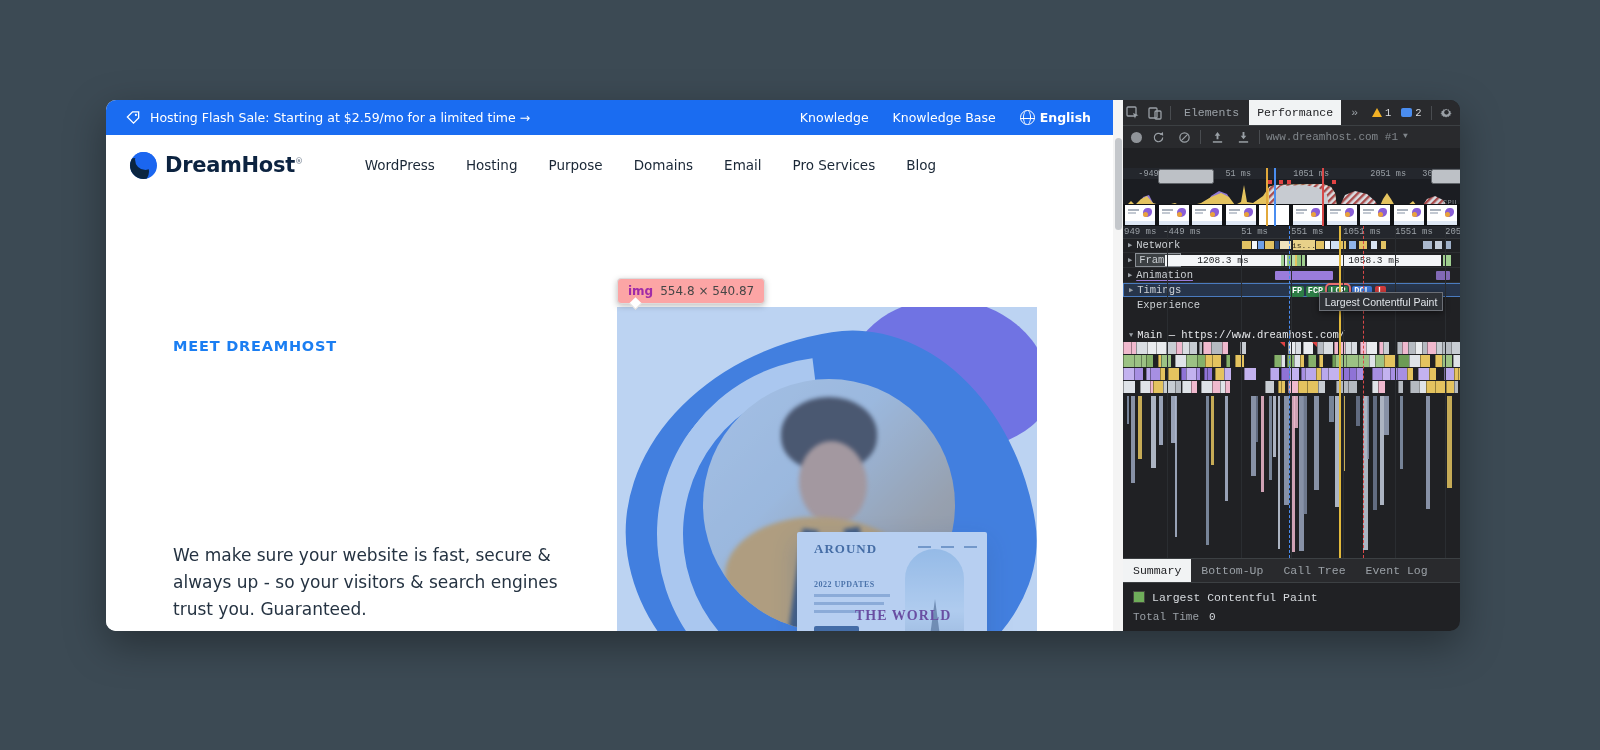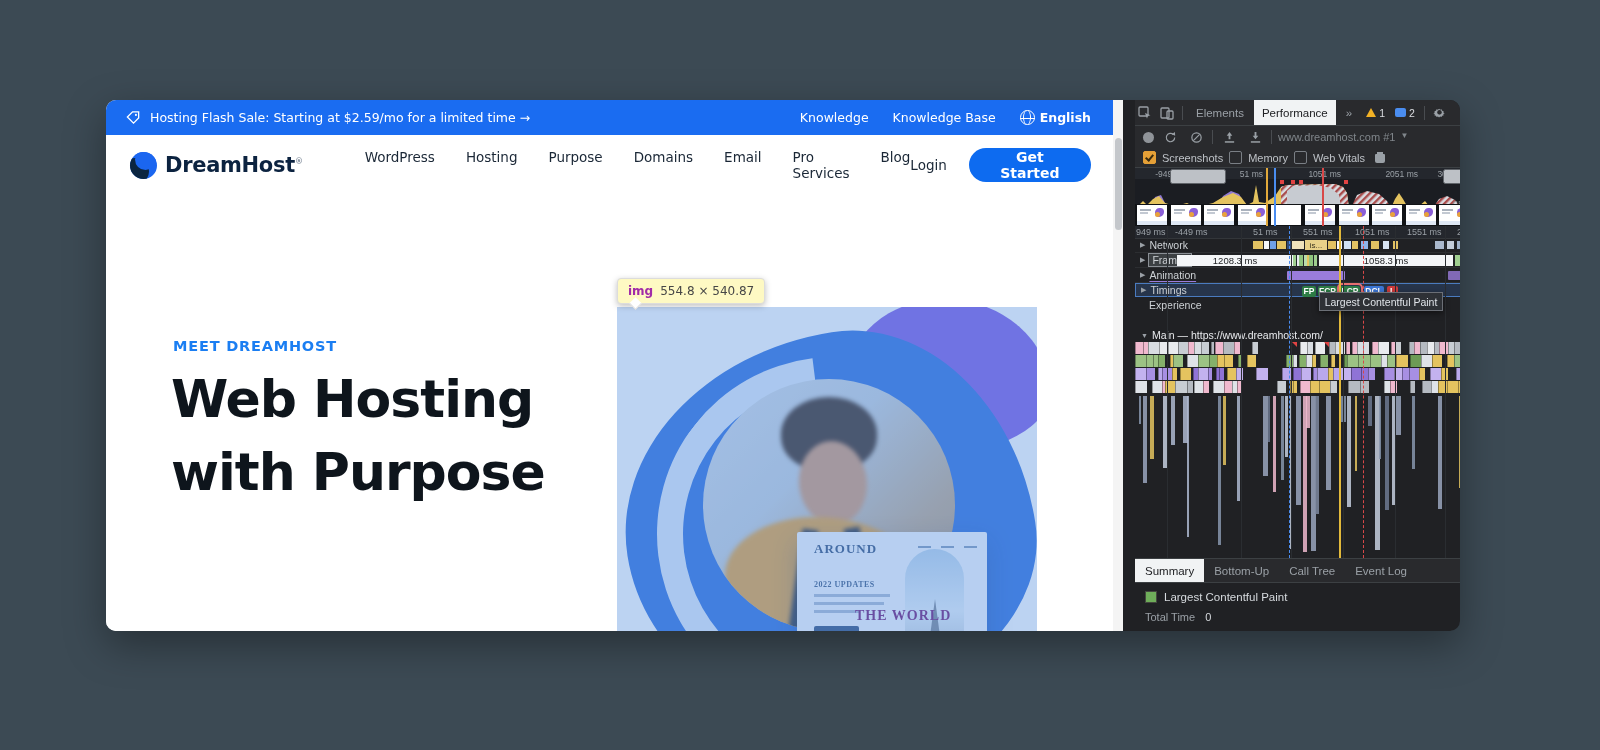--- a/index.html
+++ b/index.html
@@ -49,30 +49,30 @@
   .v-nav i{display:block;width:13px;height:2px;background:#5b79a3;opacity:.75;}
   .v-h{position:absolute;left:17px;top:48px;font-size:8px;font-weight:bold;letter-spacing:.5px;color:#3d5a85;}
   .v-line{position:absolute;left:17px;height:2.5px;background:#6d89b0;opacity:.55;}
   .v-btn{position:absolute;left:17px;top:94px;width:45px;height:13px;background:#2f4f7e;border-radius:2px;}
   .v-btn::after{content:'';position:absolute;left:11px;top:5px;width:22px;height:2px;background:#cfe0f5;}
   .v-arch{position:absolute;left:108px;top:17px;width:59px;height:112px;border-radius:30px 30px 4px 4px;background:linear-gradient(180deg,#bcd5ec 0%,#e9f2f9 55%,#cfd9e4 80%,#98a3b2 100%);overflow:hidden;}
   .v-tower{position:absolute;left:50%;bottom:10px;transform:translateX(-50%);width:0;height:0;border-left:7px solid transparent;border-right:7px solid transparent;border-bottom:52px solid #6b7585;opacity:.85;}
   .v-big1{position:absolute;left:58px;top:76px;font-size:14px;font-weight:bold;letter-spacing:1px;color:#701a75;z-index:3;}
   .v-big2{position:absolute;left:44px;top:93px;font-size:27px;font-weight:bold;letter-spacing:2px;color:#42597f;z-index:3;}
   .inspect-overlay{position:absolute;inset:0;background:rgba(96,150,224,.42);pointer-events:none;z-index:9;}
-  .tipimg{position:absolute;left:511px;top:83px;height:24px;background:#fef9c3;border:1px solid #dcdcdc;border-radius:4px;box-shadow:0 2px 6px rgba(0,0,0,.25);display:flex;align-items:center;gap:7px;padding:0 10px;font-size:12px;z-index:12;}
+  .tipimg{position:absolute;left:511px;top:83px;height:24px;background:#fca5a5;border:1px solid #dcdcdc;border-radius:4px;box-shadow:0 2px 6px rgba(0,0,0,.25);display:flex;align-items:center;gap:7px;padding:0 10px;font-size:12px;z-index:12;}
   .tipimg::after{content:'';position:absolute;left:13px;bottom:-5px;width:8px;height:8px;background:#fff;transform:rotate(45deg);border-right:1px solid #dcdcdc;border-bottom:1px solid #dcdcdc;}
   .tip-tag{color:#a12ba8;font-weight:bold;}
   .tip-dim{color:#464646;}
   
   .pagescroll{width:10px;height:531px;background:#f4f4f4;flex:none;position:relative;}
   .pagescroll .thumb{position:absolute;left:1.5px;top:38px;width:7px;height:92px;border-radius:4px;background:#c4c7cb;}
   
   .devtools{position:relative;width:337px;height:531px;background:#202124;flex:none;font-family:"Liberation Sans",sans-serif;color:#9aa0a6;overflow:hidden;}
-  .dt-row{position:absolute;left:12px;width:403px;}
+  .dt-row{position:absolute;left:0;width:403px;font-family:Liberation Mono, monospace;}
   .tabbar{top:0;height:25px;background:#292a2d;border-bottom:1px solid #3c4043;display:flex;align-items:center;gap:2px;font-size:11.5px;}
   .tbicon{width:20px;height:18px;display:flex;align-items:center;justify-content:center;flex:none;}
   .tbdiv{width:1px;height:14px;background:#494c50;margin:0 3px;flex:none;}
   .dtab{padding:0 8px;height:25px;display:flex;align-items:center;}
   .dtab.active{background:#f1f3f4;color:#202124;}
   .badge{display:flex;align-items:center;gap:3px;padding:0 4px;font-size:10.5px;color:#dadce0;}
   .tri-warn{width:0;height:0;border-left:5px solid transparent;border-right:5px solid transparent;border-bottom:9px solid #f2b125;}
   .msg-ic{width:11px;height:9px;background:#4a8df0;border-radius:2px;}
   .toolbar2{top:26px;height:22px;background:#292a2d;display:flex;align-items:center;gap:6px;padding-left:8px;font-size:11px;}
   .rec{width:11px;height:11px;border-radius:50%;background:#909499;}
@@ -164,32 +164,25 @@
         <span class="brand"><span>DreamHost</span><sup>®</sup></span>
         <div class="navitems">
           <span>WordPress</span>
           <span>Hosting</span>
           <span>Purpose</span>
           <span>Domains</span>
           <span>Email</span>
           <span>Pro Services</span>
           <span>Blog</span>
         </div>
-        <div class="navright">
-          <span class="login">Login</span>
-          <button class="btn-cta">Get Started</button>
-        </div>
       </div>
 
       <div class="hero">
         <div class="eyebrow">MEET DREAMHOST</div>
-        <div class="h1">
-          <div>Web Hosting</div>
-          <div>with Purpose</div>
-        </div>
+        <div class="herop">We make sure your website is fast, secure &amp; always up - so your visitors &amp; search engines trust you. Guaranteed.</div>
 
         <div class="heroimg">
           <div class="blob-purple"></div>
           <div class="blob-blue"></div>
           <div class="ring"></div>
           <div class="photo">
             <i class="ph-hair"></i>
               <i class="ph-face"></i>
               <i class="ph-sweater"></i>
               <i class="ph-strap"></i>
@@ -305,29 +298,20 @@
           </span>
         <span class="tb2div" style="margin-left:auto;"></span>
         <span class="tbicon" style="margin-right:4px;">
             <svg width="12" height="12" viewBox="0 0 14 14">
               <path fill="#9aa0a6" d="M7 4.4a2.6 2.6 0 1 0 0 5.2 2.6 2.6 0 0 0 0-5.2zm6 3.6-1.5.9.2 1.7-1.7.3-.6 1.6-1.6-.6-1.3 1.1-1.3-1.1-1.6.6-.6-1.6-1.7-.3.2-1.7L0 8l1.5-.9-.2-1.7 1.7-.3.6-1.6 1.6.6L6.5 3l1.3 1.1 1.6-.6.6 1.6 1.7.3-.2 1.7z" transform="scale(.93) translate(.5 .3)"></path>
               <circle cx="7" cy="7" r="2" fill="#292a2d"></circle>
             </svg>
           </span>
       </div>
 
-      <div class="dt-row optrow">
-        <span class="cb on"></span>
-          <span>Screenshots</span>
-        <span class="cb"></span>
-          <span>Memory</span>
-        <span class="cb"></span>
-          <span>Web Vitals</span>
-        <span class="trash"></span>
-      </div>
 
       <div class="dt-row overview">
         <div class="ov-ruler">
           <span style="left:-3px;">-949 ms</span>
           <span style="left:74px;">51 ms</span>
           <span style="left:152px;">1051 ms</span>
           <span style="left:229px;">2051 ms</span>
           <span style="left:281px;">3051 ms</span>
           <span class="handle" style="left:35px;"></span>
           <span class="handle" style="left:308px;"></span>

